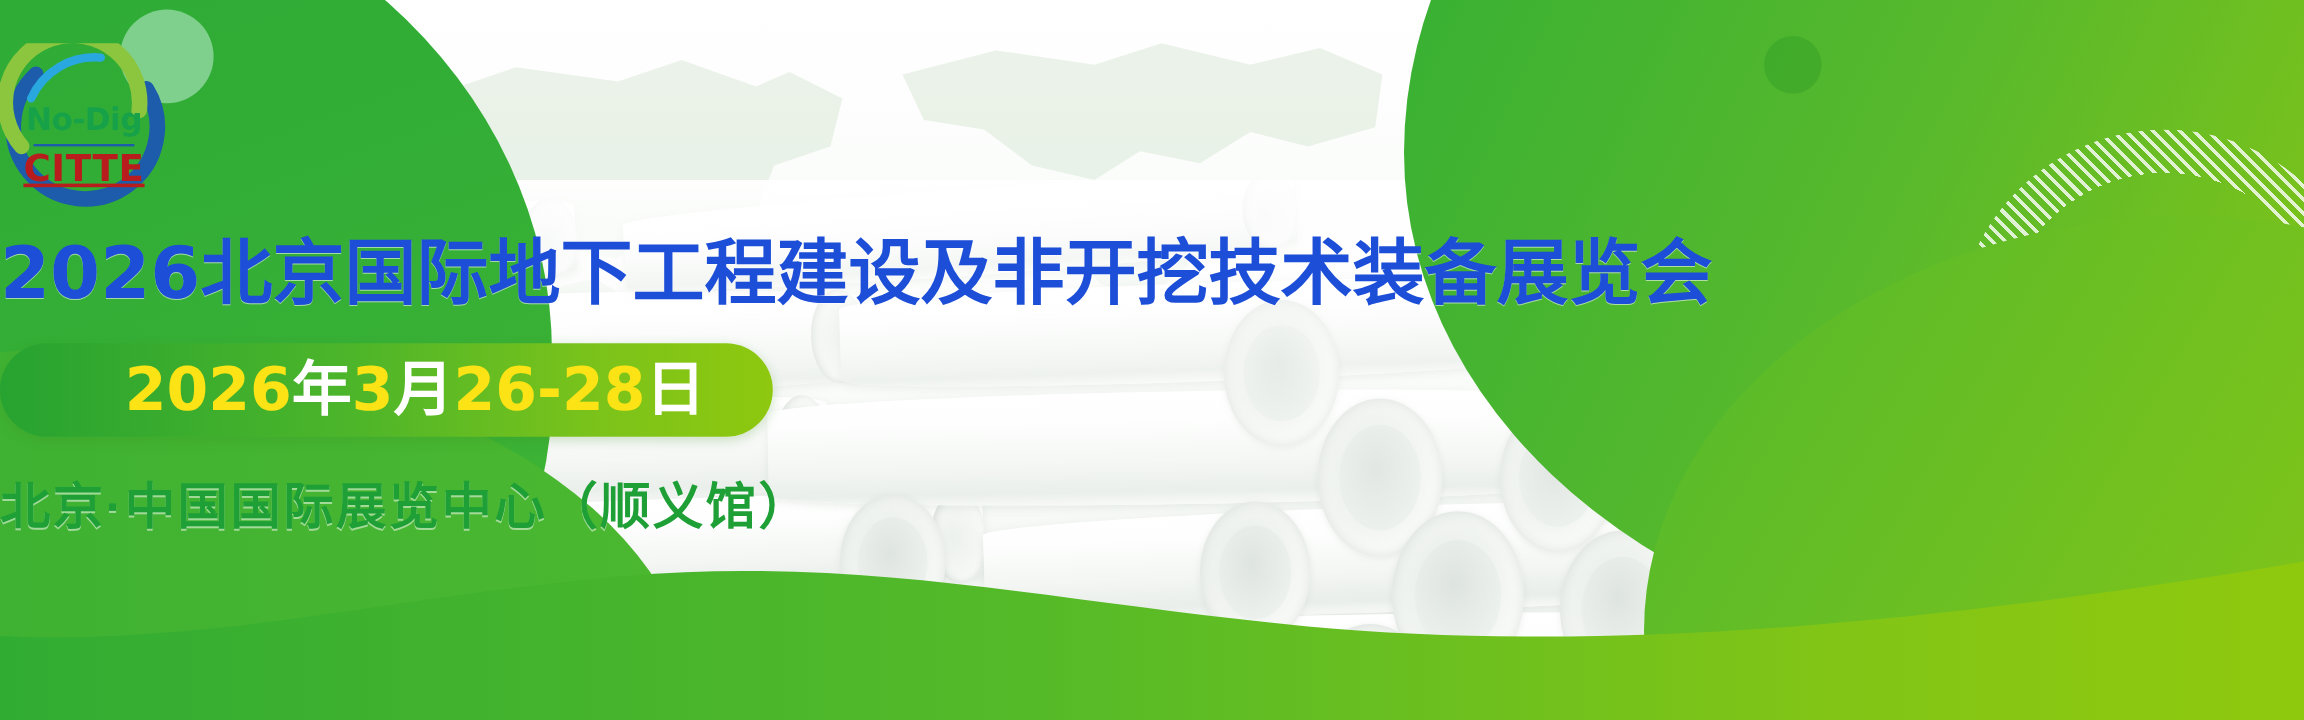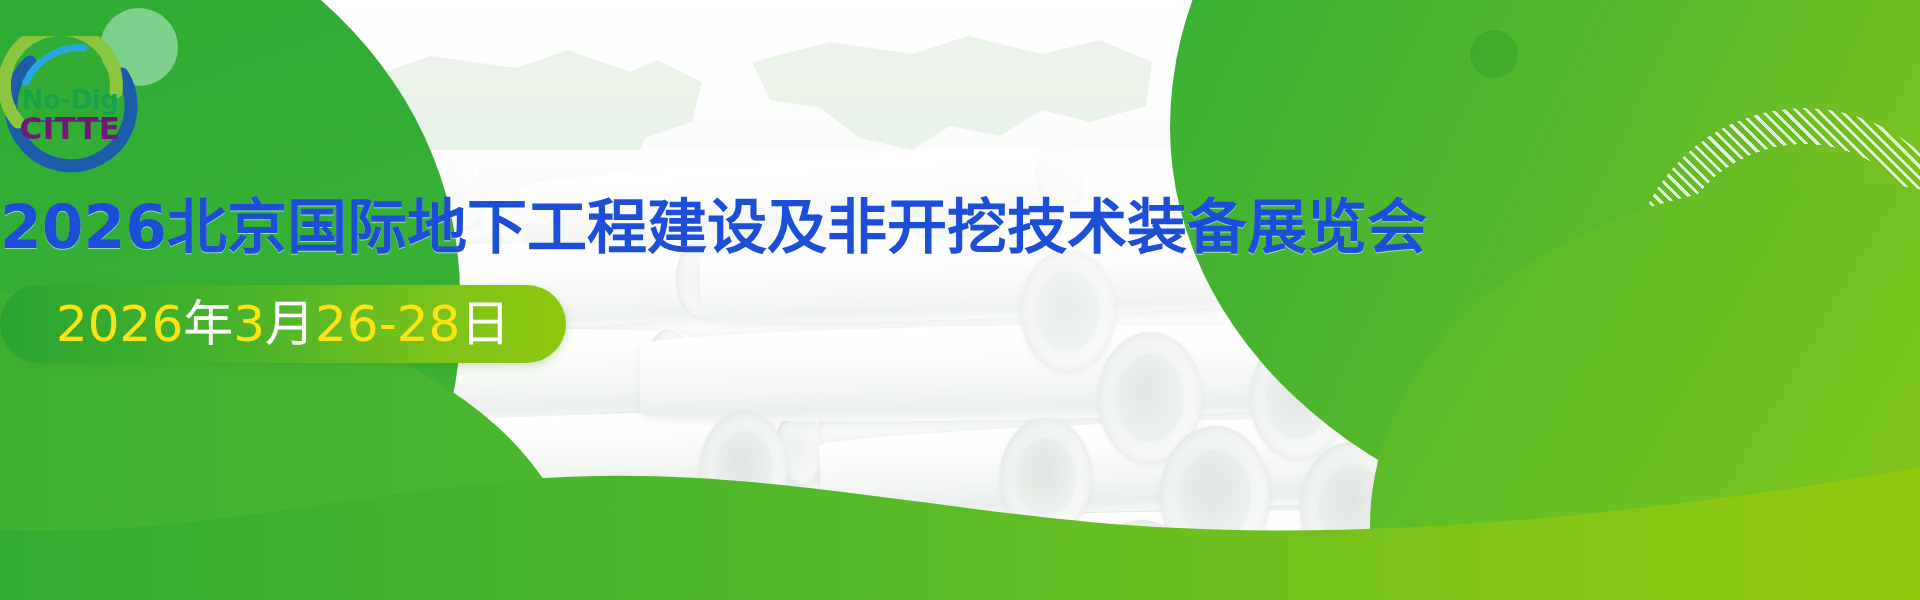--- a/index.html
+++ b/index.html
@@ -226,25 +226,26 @@
   }
   .logo-rule {
     position: absolute;
     left: 28px;
     right: 28px;
     top: 84px;
     height: 2px;
     background: #1d5cab;
   }
   .logo-citte {
-    top: 74px;
+    top: 87px;
     font-size: 31px;
     font-weight: bold;
-    color: #701a75;
+    color: #b91c1c;
     letter-spacing: .5px;
+    text-decoration: underline;
   }
 
   
   .title {
     margin-top: 20px;
     font-family: "Liberation Sans", "DejaVu Sans", sans-serif;
     font-size: 60px;
     font-weight: bold;
     color: #1d4ed8;
     letter-spacing: 0px;
@@ -261,23 +262,24 @@
     padding: 0 56px;
     display: flex;
     align-items: center;
     justify-content: center;
     border-radius: 39px;
     background: linear-gradient(90deg, #27a331 0%, #4cb52a 45%, #7cc31a 78%, #8ec80f 100%);
     box-shadow: 0 3px 10px rgba(60,140,30,.25);
   }
   .date-text {
     font-size: 50px;
-    font-weight: normal;
+    font-weight: bold;
     white-space: nowrap;
     line-height: 1;
+    margin-left: 48px;
   }
   .date-num  { color: #fbe316; font-family: "DejaVu Sans", sans-serif; }
   .date-cn   { color: #ffffff; }
 
   
   .venue {
     margin-top: 24px;
     font-size: 42px;
     font-weight: bold;
     color: #1fa037;
@@ -382,15 +384,16 @@
     <div class="title">
       <span class="yr">2026</span><span>北京国际地下工程建设及非开挖技术装备展览会</span>
     </div>
 
     <div class="date-pill">
       <div class="date-text">
         <span class="date-num">2026</span><span class="date-cn">年</span><span class="date-num">3</span><span class="date-cn">月</span><span class="date-num">26-28</span><span class="date-cn">日</span>
       </div>
     </div>
 
+    <div class="venue">北京·中国国际展览中心（顺义馆）</div>
 
   </div>
 </div>
 
 </body></html>

